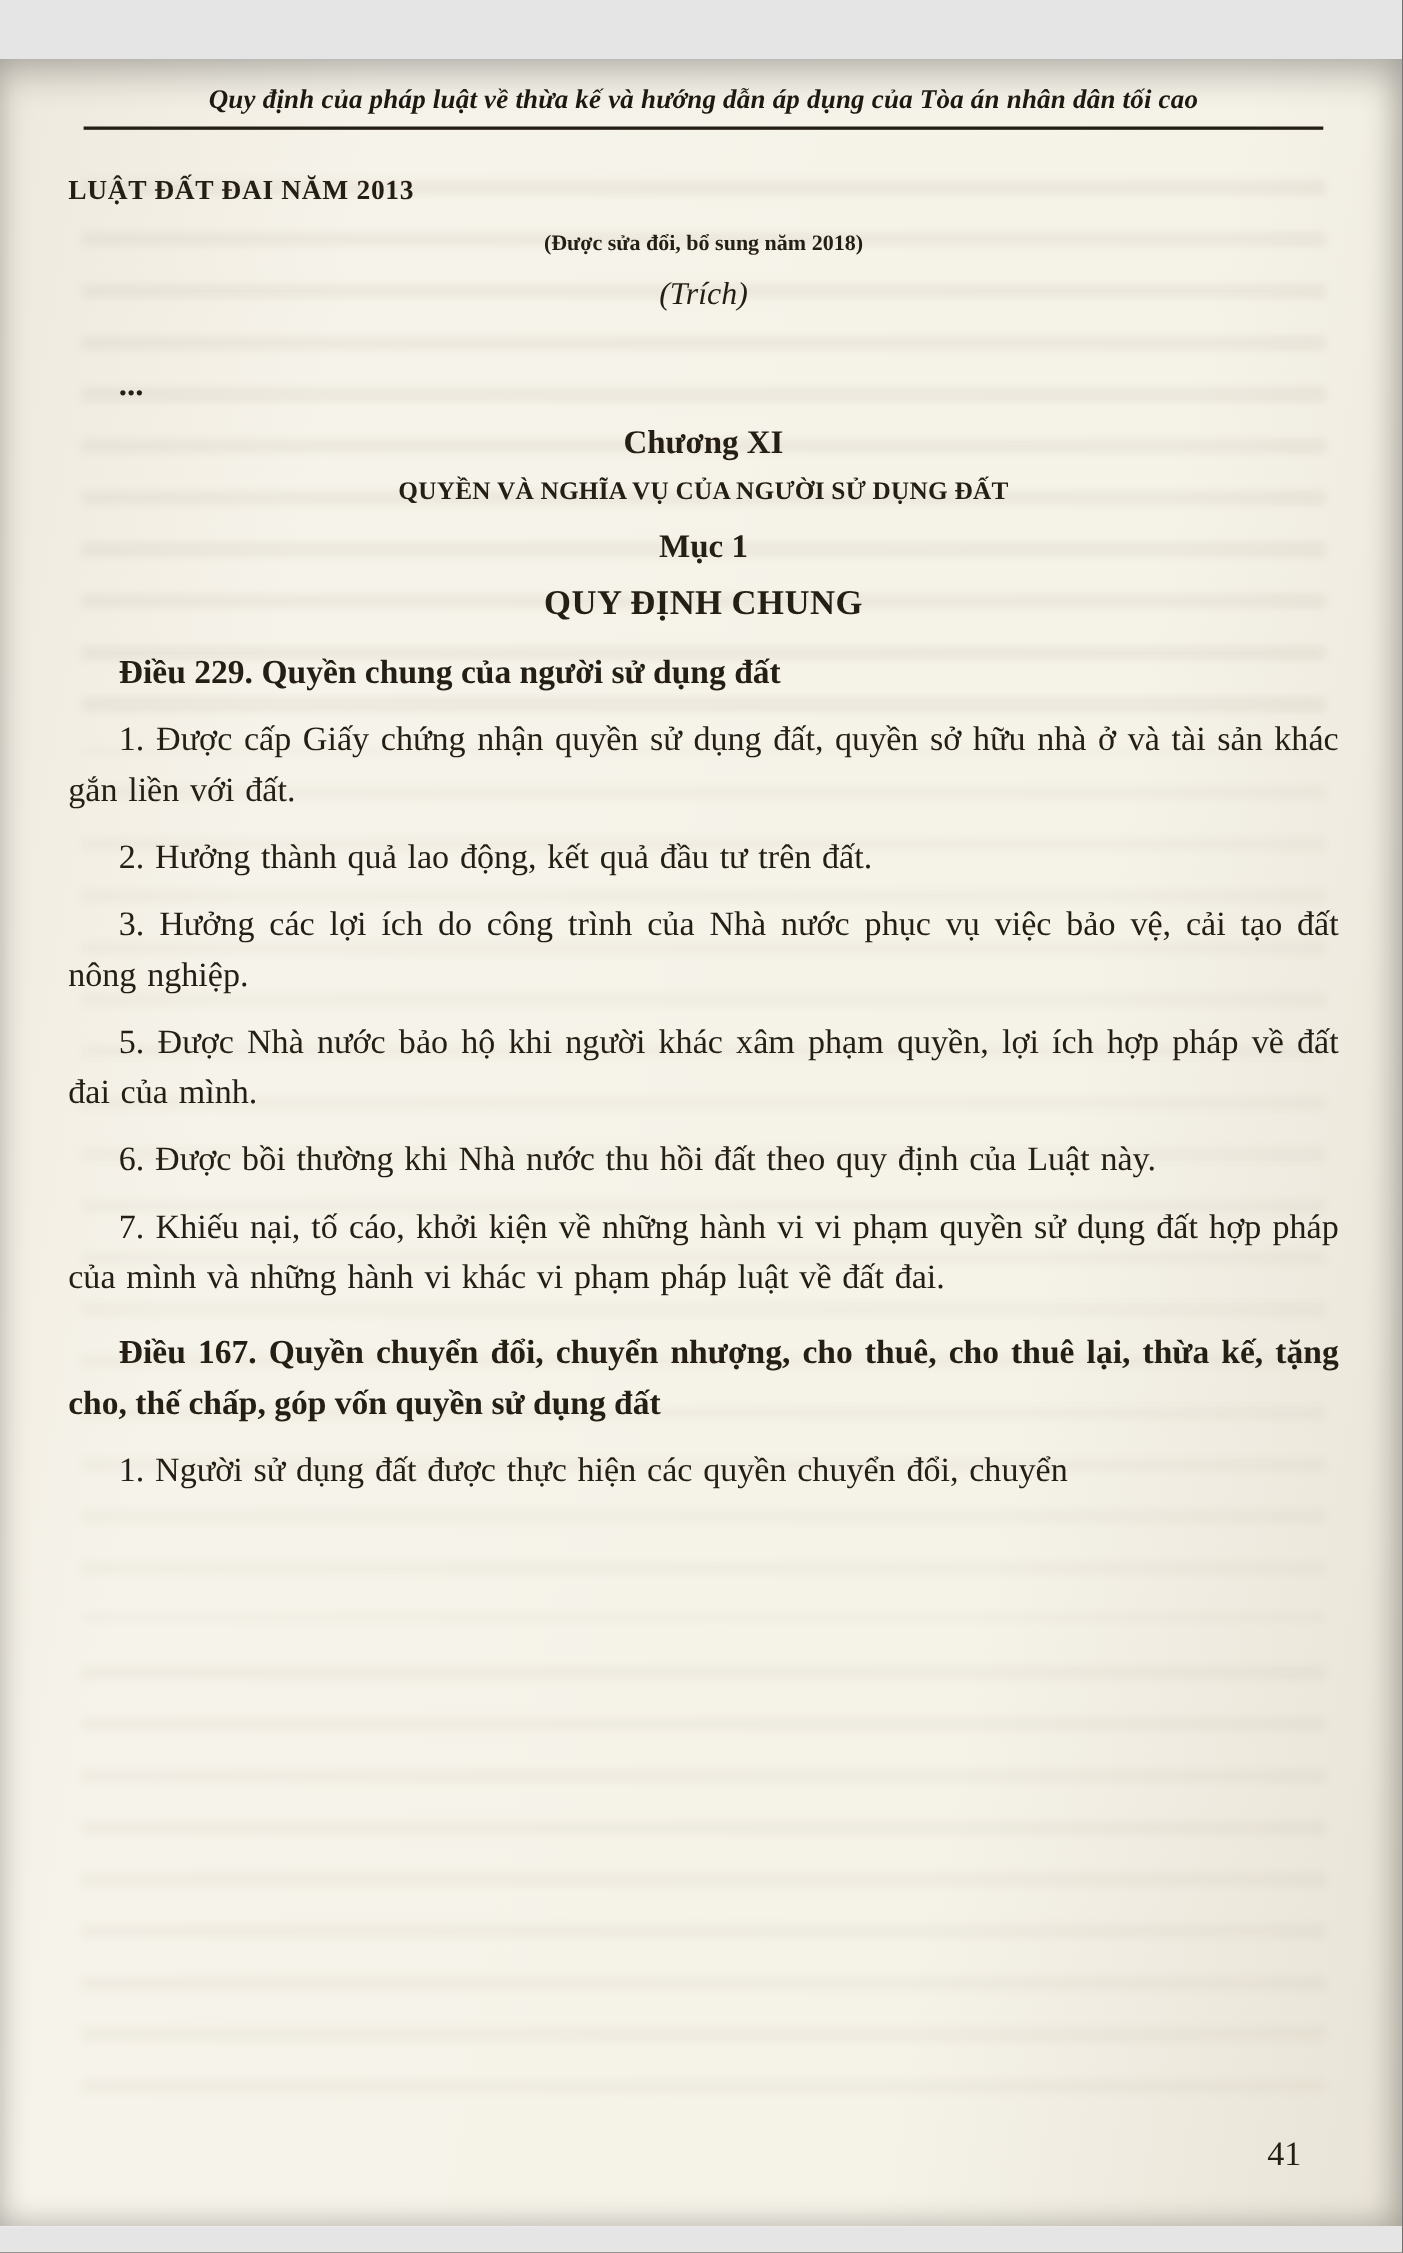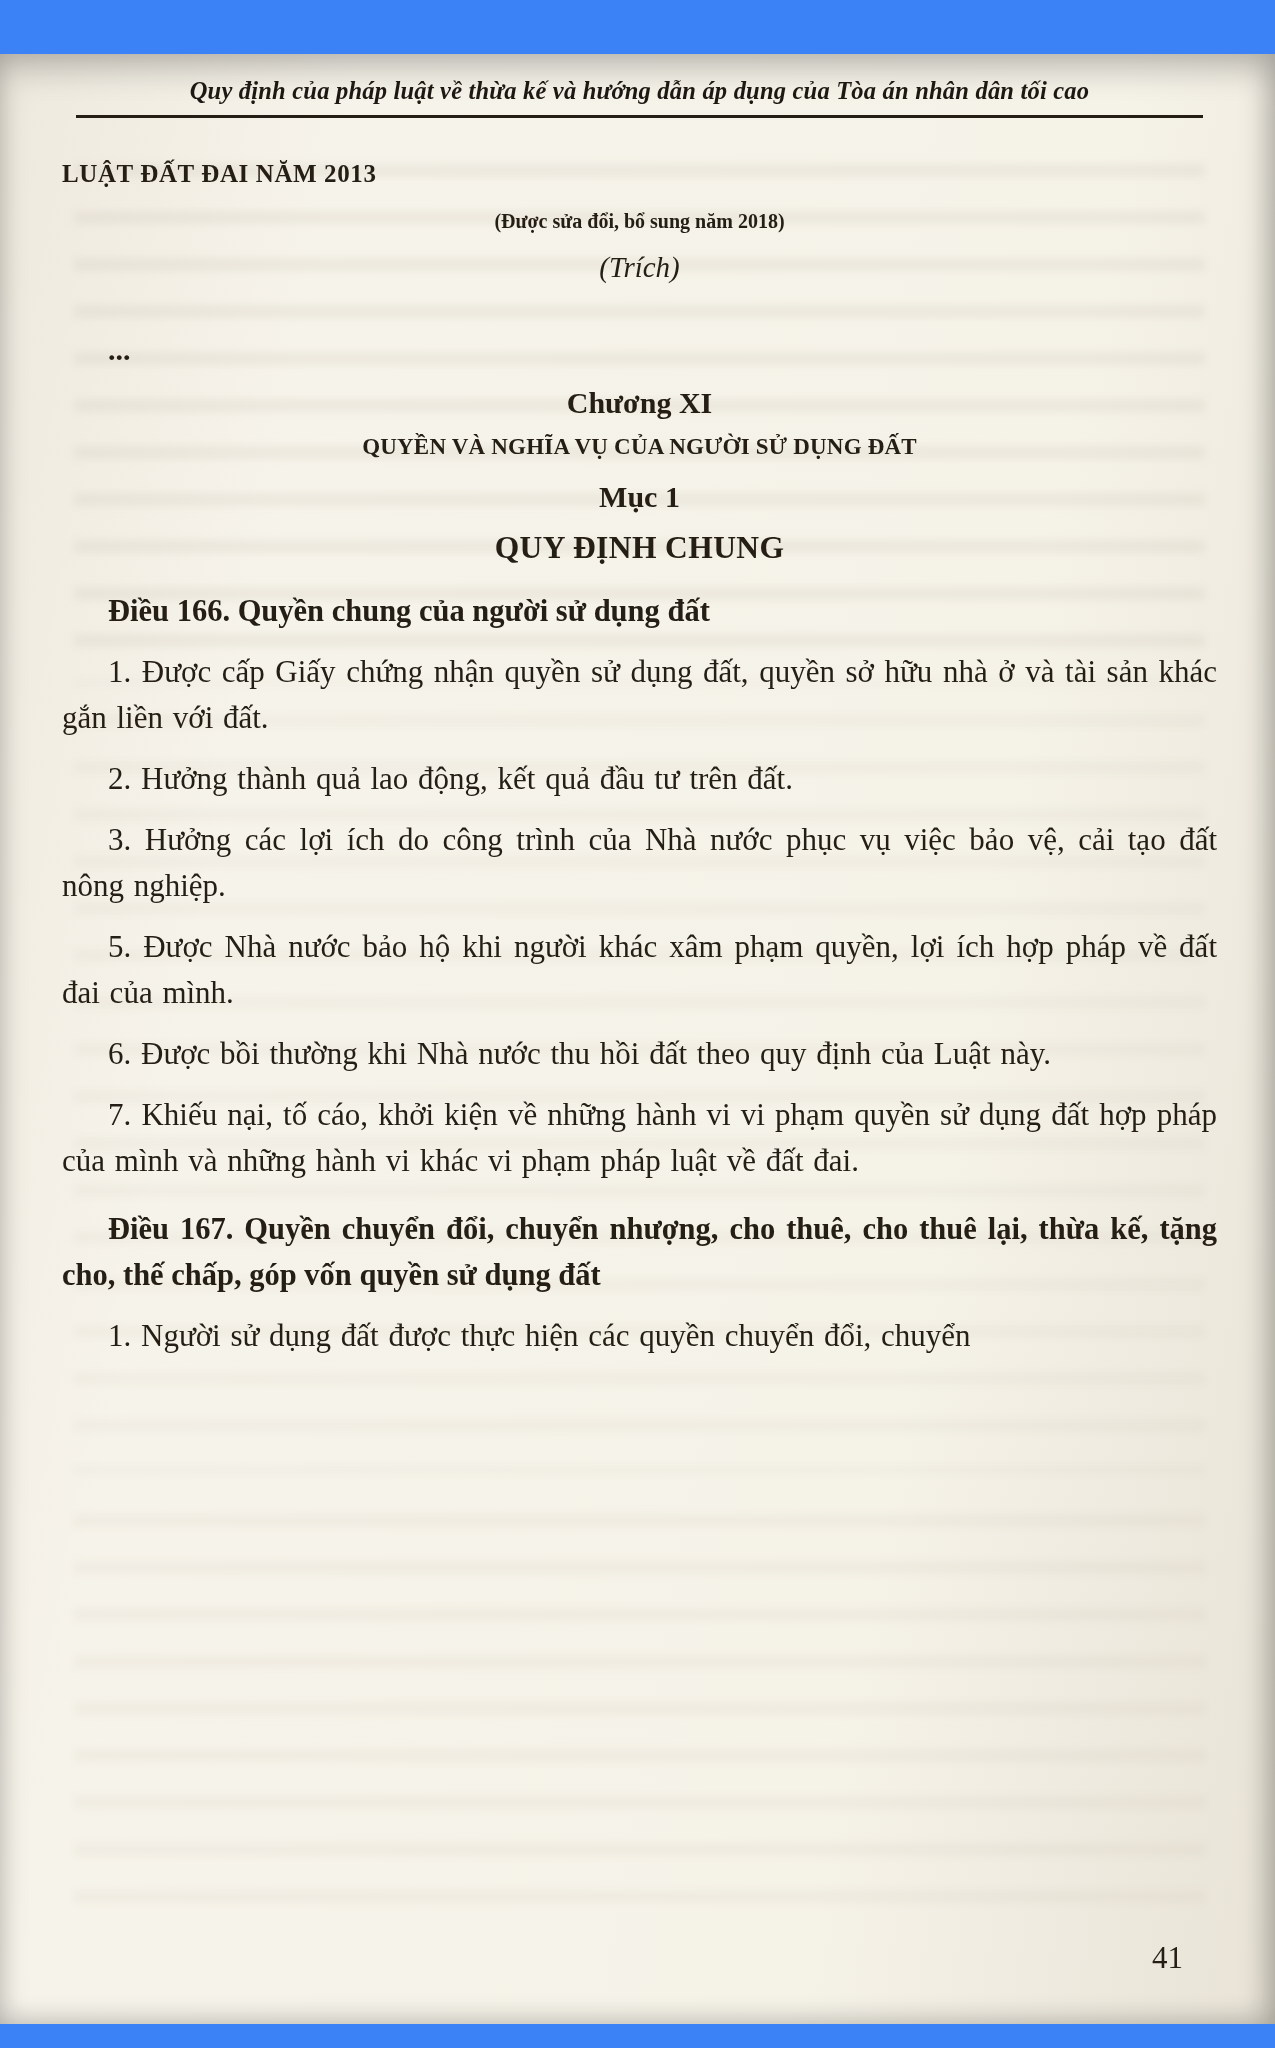--- a/index.html
+++ b/index.html
@@ -1,19 +1,19 @@
 <!DOCTYPE html>
 <html><head>
 <meta charset="utf-8">
 <style>
   html,body{margin:0;padding:0;background:#151310;}
   .stage{
     position:relative;
     width:1275px;height:2048px;
-    background:#3b82f6;
+    background:#e5e5e5;
     overflow:hidden;
     font-family:"Liberation Serif","DejaVu Serif",serif;
     color:#241e15;
   }
   .paper{
     position:absolute;
     top:54px;left:0;right:0;bottom:24px;
     background:linear-gradient(100deg,#eee9de 0%,#f6f3ea 22%,#f5f2e8 70%,#e8e3d6 100%);
     box-shadow:inset 0 18px 30px rgba(0,0,0,0.18), inset 0 -10px 22px rgba(0,0,0,0.10), inset -14px 0 26px rgba(0,0,0,0.10);
   }
@@ -102,21 +102,21 @@
 
       <div class="chapter-label">Chương XI</div>
 
       <div class="chapter-title">QUYỀN VÀ NGHĨA VỤ CỦA NGƯỜI SỬ DỤNG ĐẤT</div>
 
       <div class="section-label">Mục 1</div>
 
       <div class="section-title">QUY ĐỊNH CHUNG</div>
 
       <section>
-        <h3 class="article-heading">Điều 166. Quyền chung của người sử dụng đất</h3>
+        <h3 class="article-heading">Điều 229. Quyền chung của người sử dụng đất</h3>
         <p class="body">1. Được cấp Giấy chứng nhận quyền sử dụng đất, quyền sở hữu nhà ở và tài sản khác gắn liền với đất.</p>
         <p class="body">2. Hưởng thành quả lao động, kết quả đầu tư trên đất.</p>
         <p class="body">3. Hưởng các lợi ích do công trình của Nhà nước phục vụ việc bảo vệ, cải tạo đất nông nghiệp.</p>
         <p class="body">5. Được Nhà nước bảo hộ khi người khác xâm phạm quyền, lợi ích hợp pháp về đất đai của mình.</p>
         <p class="body">6. Được bồi thường khi Nhà nước thu hồi đất theo quy định của Luật này.</p>
         <p class="body">7. Khiếu nại, tố cáo, khởi kiện về những hành vi vi phạm quyền sử dụng đất hợp pháp của mình và những hành vi khác vi phạm pháp luật về đất đai.</p>
       </section>
 
       <section>
         <h3 class="article-heading">Điều 167. Quyền chuyển đổi, chuyển nhượng, cho thuê, cho thuê lại, thừa kế, tặng cho, thế chấp, góp vốn quyền sử dụng đất</h3>

